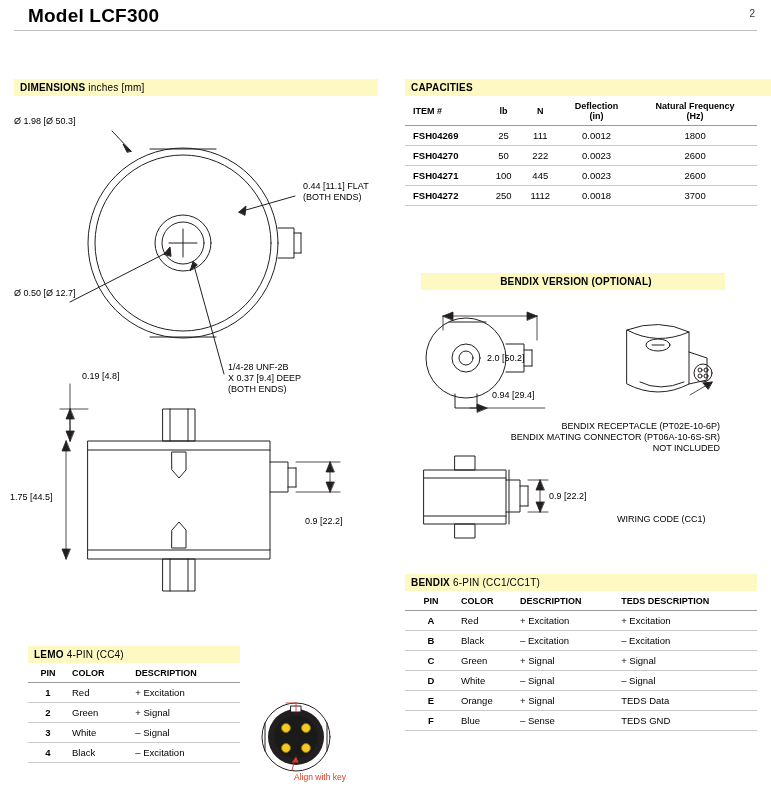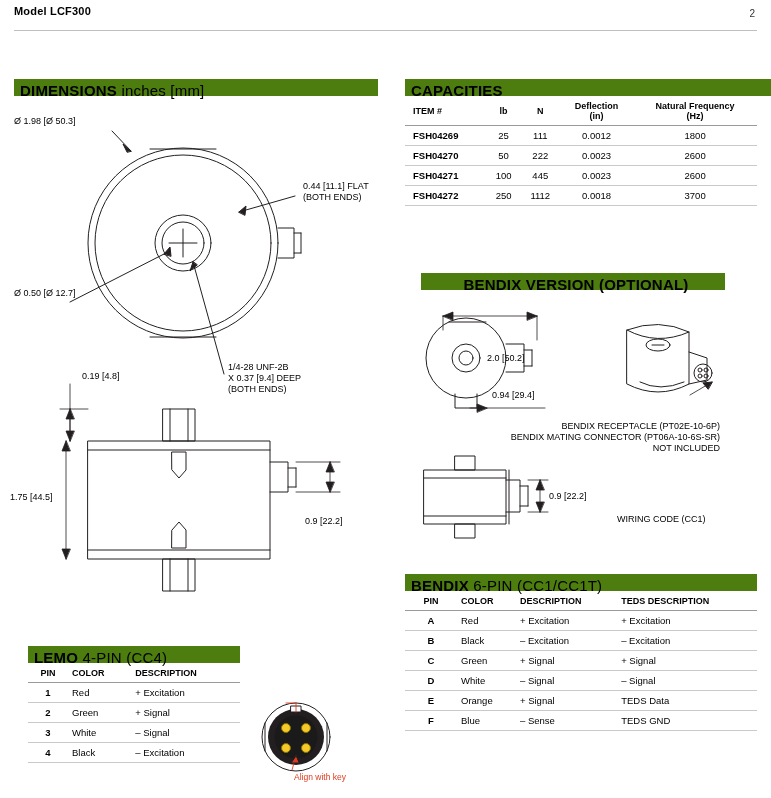--- a/index.html
+++ b/index.html
@@ -8,38 +8,38 @@
     width: 771px; height: 798px;
     background: #ffffff;
     font-family: "Liberation Sans", sans-serif;
     color: #000000;
     overflow: hidden;
   }
   .page { position: relative; width: 771px; height: 798px; }
 
   
   .doc-title {
-    position: absolute; left: 14px; top: 5px;
-    font-size: 11px; font-weight: bold; letter-spacing: 0.2px;
+    position: absolute; left: 28px; top: 5px;
+    font-size: 19px; font-weight: bold; letter-spacing: 0.2px;
   }
   .page-num {
     position: absolute; right: 16px; top: 8px;
     font-size: 10px; color: #333;
   }
   .header-rule {
     position: absolute; left: 14px; top: 30px; width: 743px; height: 1px;
     background: #bfbfbf;
   }
 
   
   .bar {
     position: absolute;
-    background: #4d7c0f;
+    background: #fef9c3;
     height: 17px;
-    font-size: 15px;
+    font-size: 10px;
     font-weight: bold;
     letter-spacing: 0.2px;
     padding: 3px 0 3px 6px;
     color: #000;
   }
   .bar .light { font-weight: normal; }
 
   
   table { border-collapse: collapse; font-size: 9.5px; }
   .tbl th, .tbl td {

